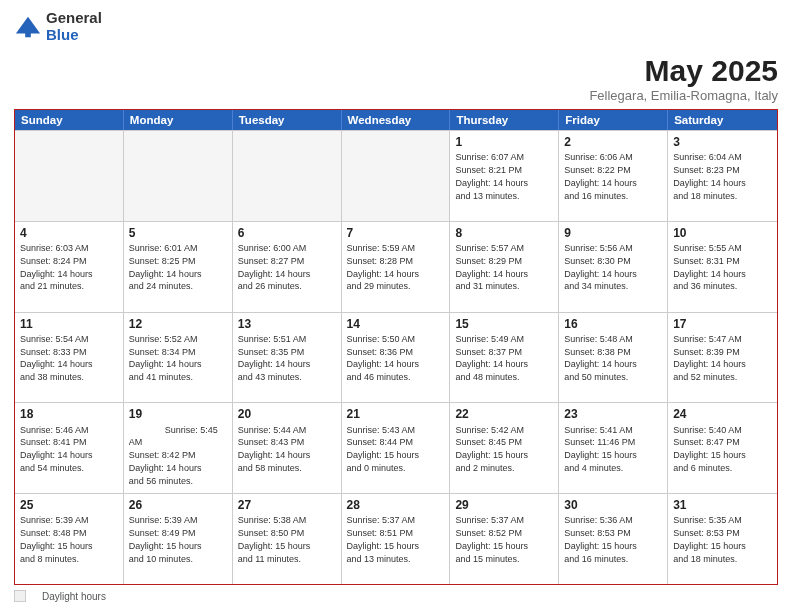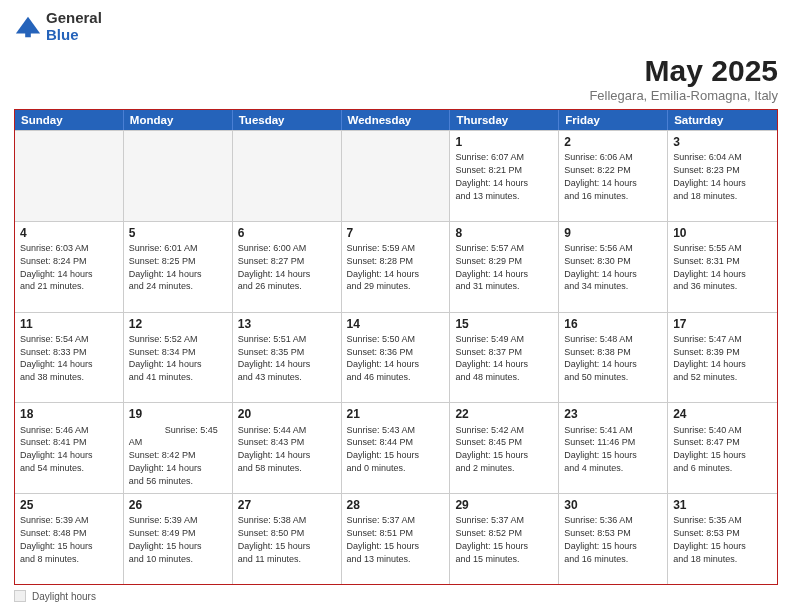--- a/index.html
+++ b/index.html
@@ -113,21 +113,21 @@
       font-size: 9px;
       color: #333;
       line-height: 1.4;
     }
     .footer {
       margin-top: 5px;
       font-size: 10px;
       color: #555;
       display: flex;
       align-items: center;
-      gap: 6px;
+      gap: 16px;
     }
     .footer-box {
       width: 12px;
       height: 12px;
       background: #f0f0f0;
       border: 1px solid #ccc;
       display: inline-block;
     }
   </style>
 </head>

